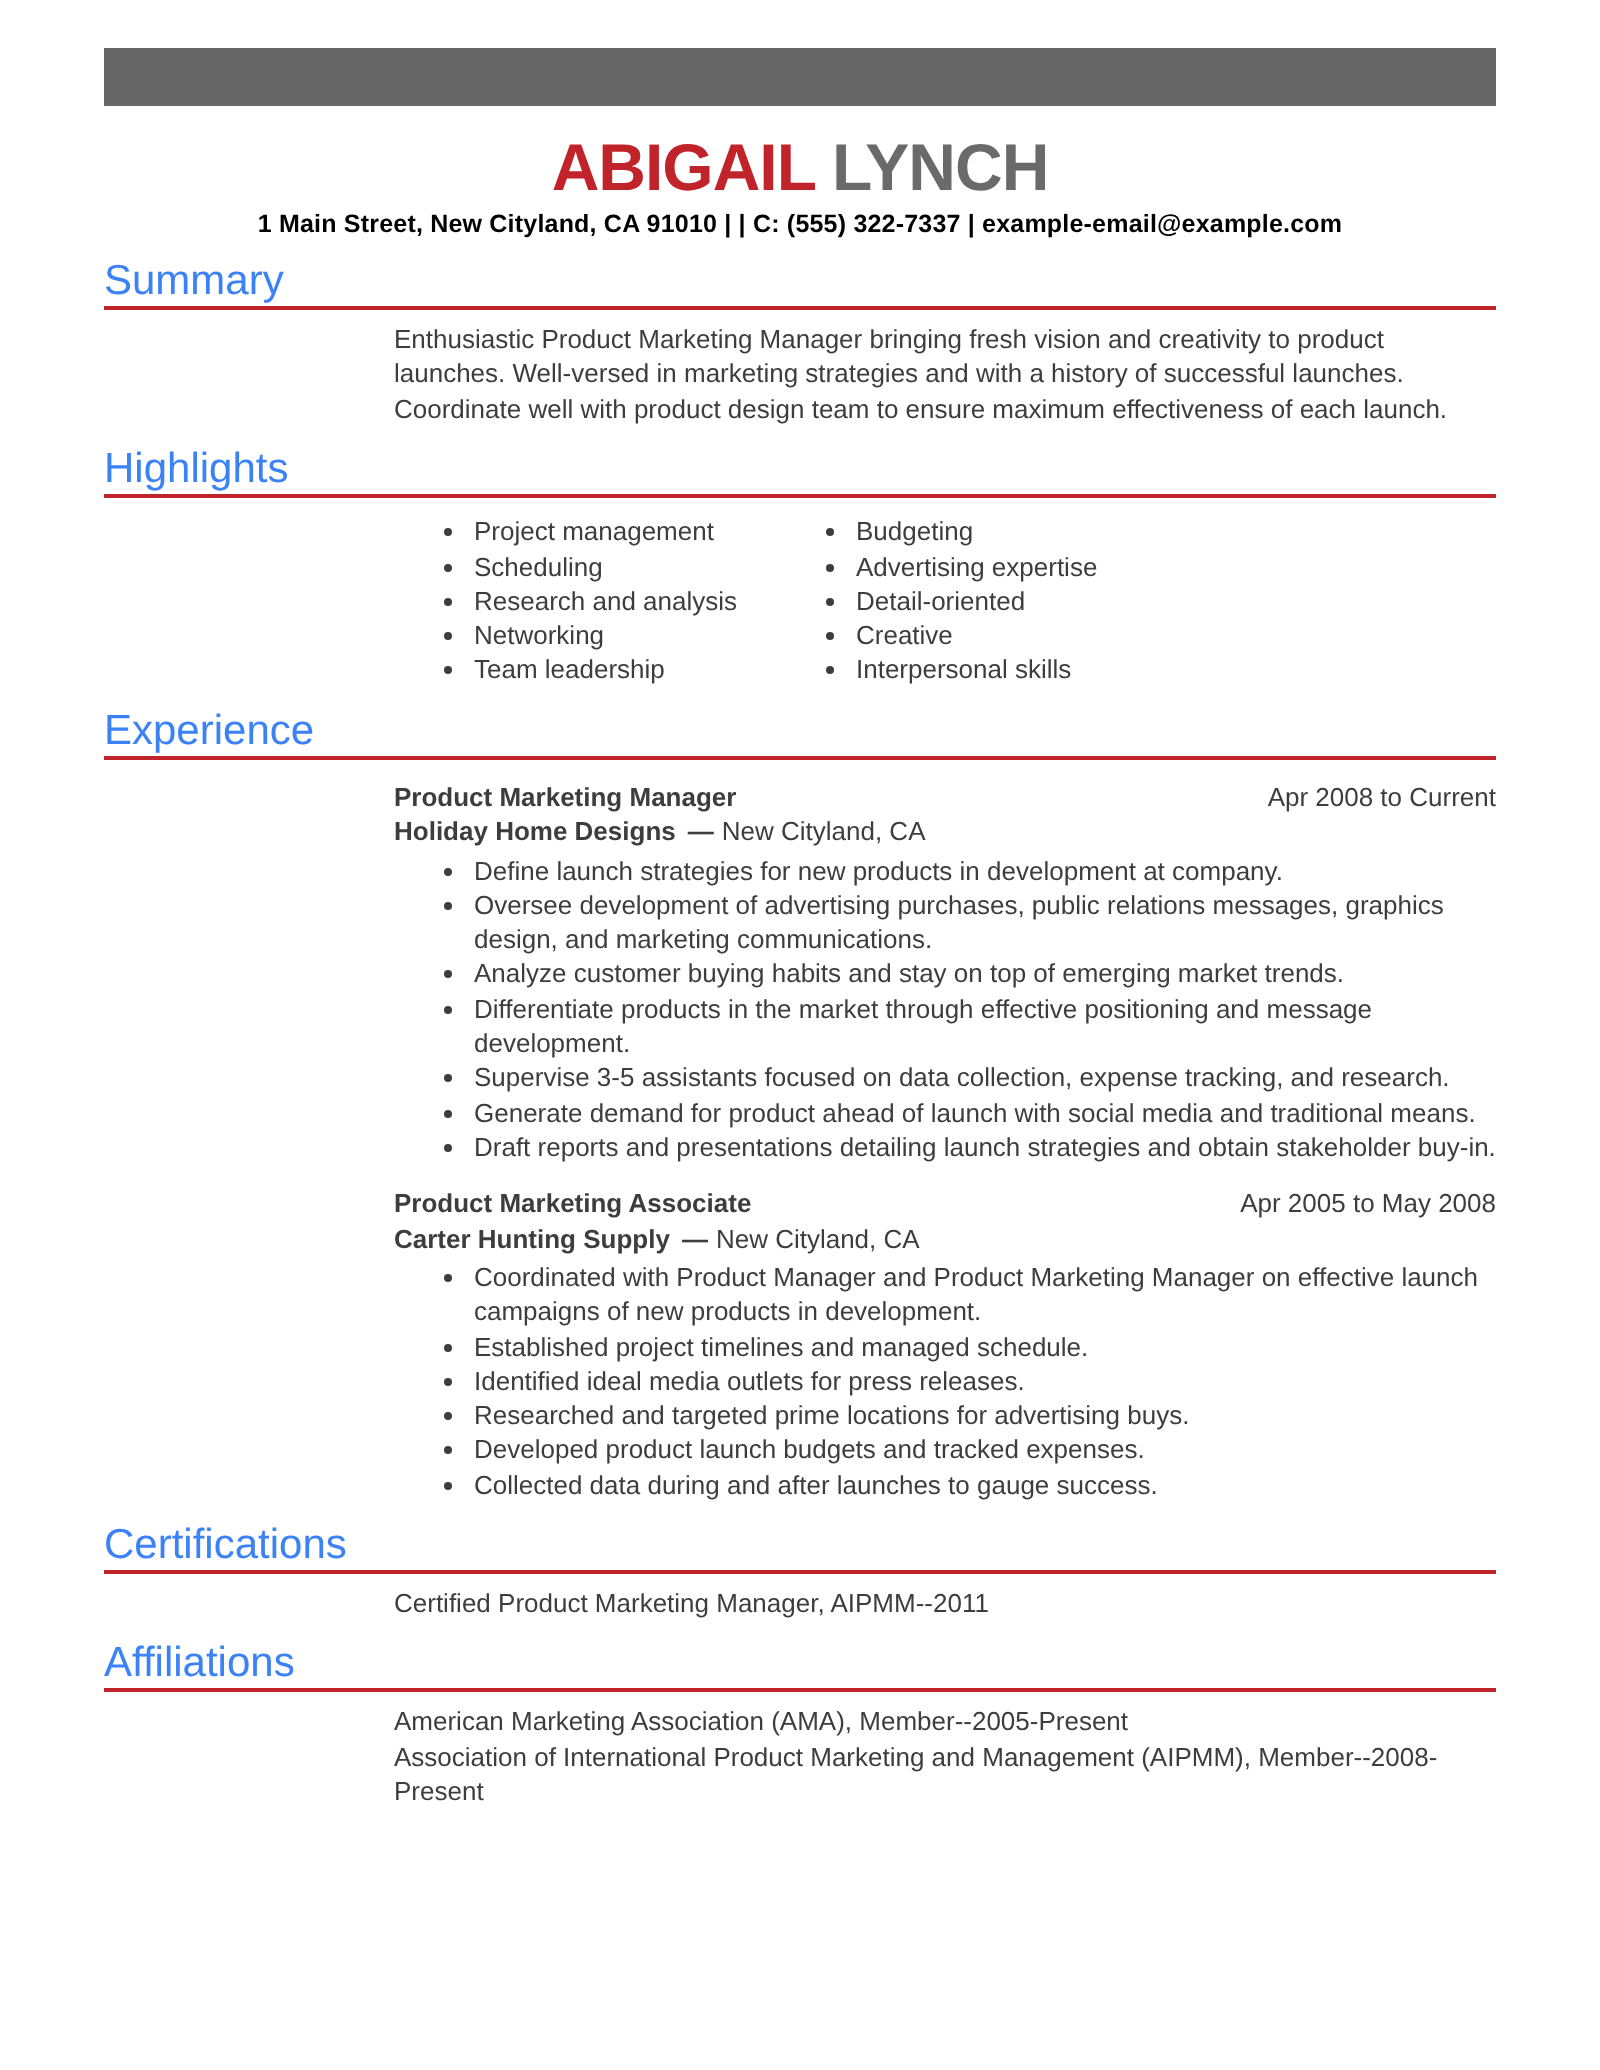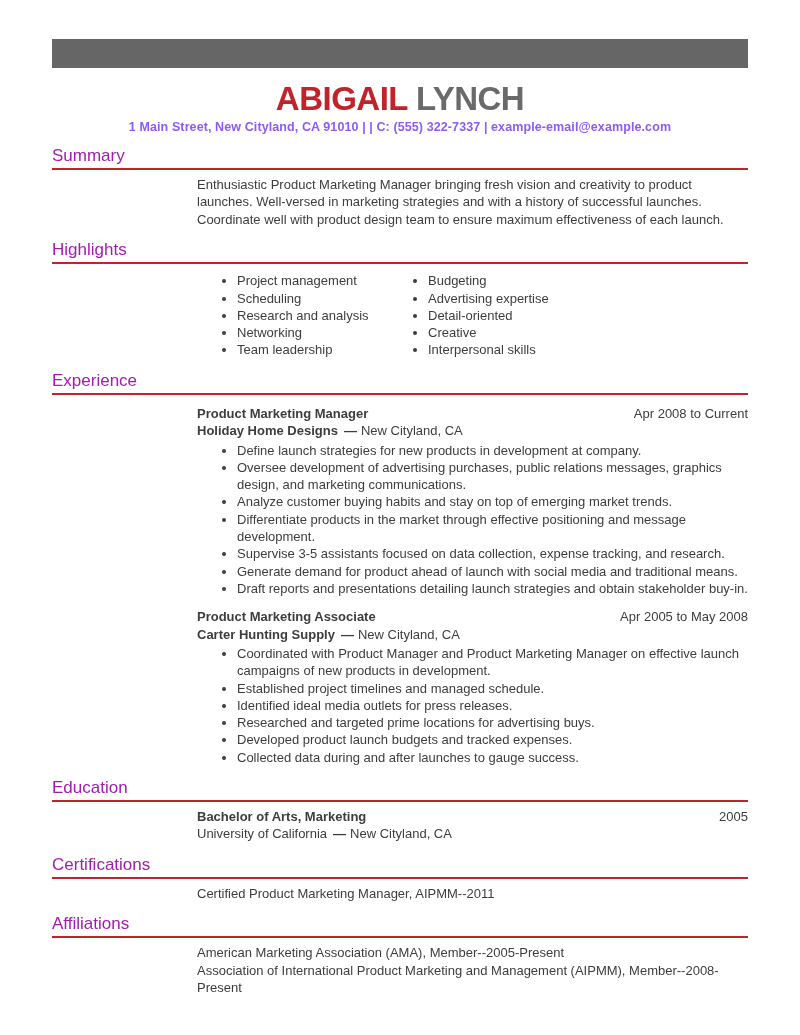--- a/index.html
+++ b/index.html
@@ -5,21 +5,21 @@
   * { box-sizing: border-box; }
   html, body { margin: 0; padding: 0; }
   body {
     width: 800px; height: 1035px;
     background: #ffffff;
     color: #3d3d3d;
     font-family: "Liberation Sans", sans-serif;
     font-size: 13px;
     overflow: hidden;
   }
-  .page { padding: 15px 52px; }
+  .page { padding: 0 52px; }
 
   .topbar {
     margin-top: 24px;
     height: 29px;
     background: #666666;
   }
 
   .name {
     text-align: center;
     margin-top: 12px;
@@ -29,30 +29,30 @@
     color: #6a6a6a;
     line-height: 38px;
     white-space: nowrap;
   }
   .name .first { color: #c1232b; }
 
   .contact {
     text-align: center;
     font-size: 12.5px;
     font-weight: bold;
-    color: #8b5cf6;
+    color: #000000;
     margin-top: 2px;
     letter-spacing: 0.1px;
   }
 
   .section { margin-top: 11px; }
   .section-title {
-    font-size: 17px;
+    font-size: 21px;
     font-weight: 400;
-    color: #a21caf;
+    color: #3b82f6;
     line-height: 21px;
     padding-bottom: 2px;
     border-bottom: 2px solid #c1232b;
   }
   .section-body {
     margin-left: 145px;
     padding-top: 6px;
     line-height: 17.4px;
   }
 
@@ -162,32 +162,20 @@
           <li>Identified ideal media outlets for press releases.</li>
           <li>Researched and targeted prime locations for advertising buys.</li>
           <li>Developed product launch budgets and tracked expenses.</li>
           <li>Collected data during and after launches to gauge success.</li>
         </ul>
       </div>
 
     </div>
   </div>
 
-  <div class="section">
-    <div class="section-title">Education</div>
-    <div class="section-body">
-      <div class="row-split">
-        <span class="degree">Bachelor of Arts, Marketing</span>
-        <span class="year">2005</span>
-      </div>
-      <div class="school-line">
-        <span class="school">University of California</span><span class="loc-dash">—</span><span class="location">New Cityland, CA</span>
-      </div>
-    </div>
-  </div>
 
   <div class="section">
     <div class="section-title">Certifications</div>
     <div class="section-body">
       <p class="plain-line">Certified Product Marketing Manager, AIPMM--2011</p>
     </div>
   </div>
 
   <div class="section">
     <div class="section-title">Affiliations</div>

